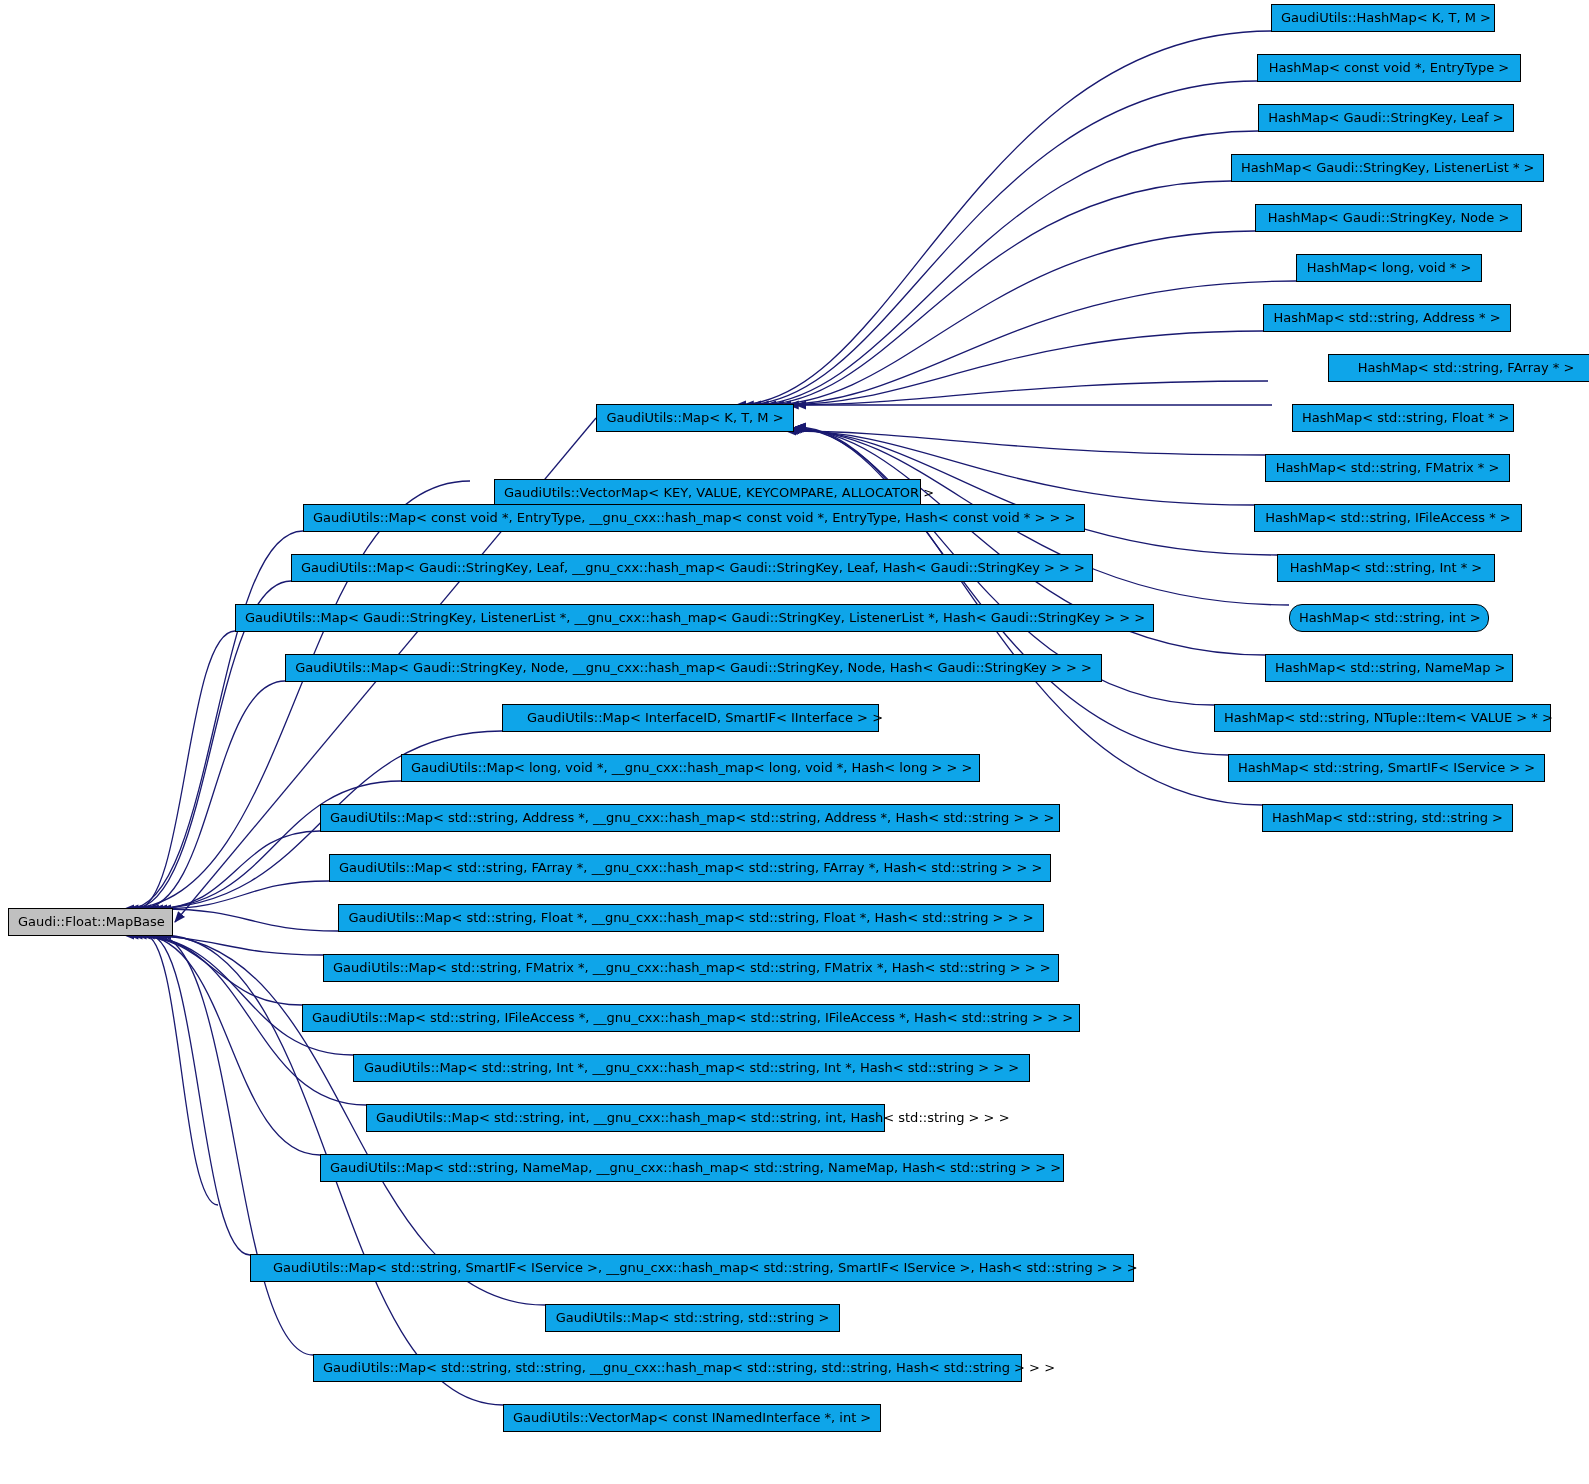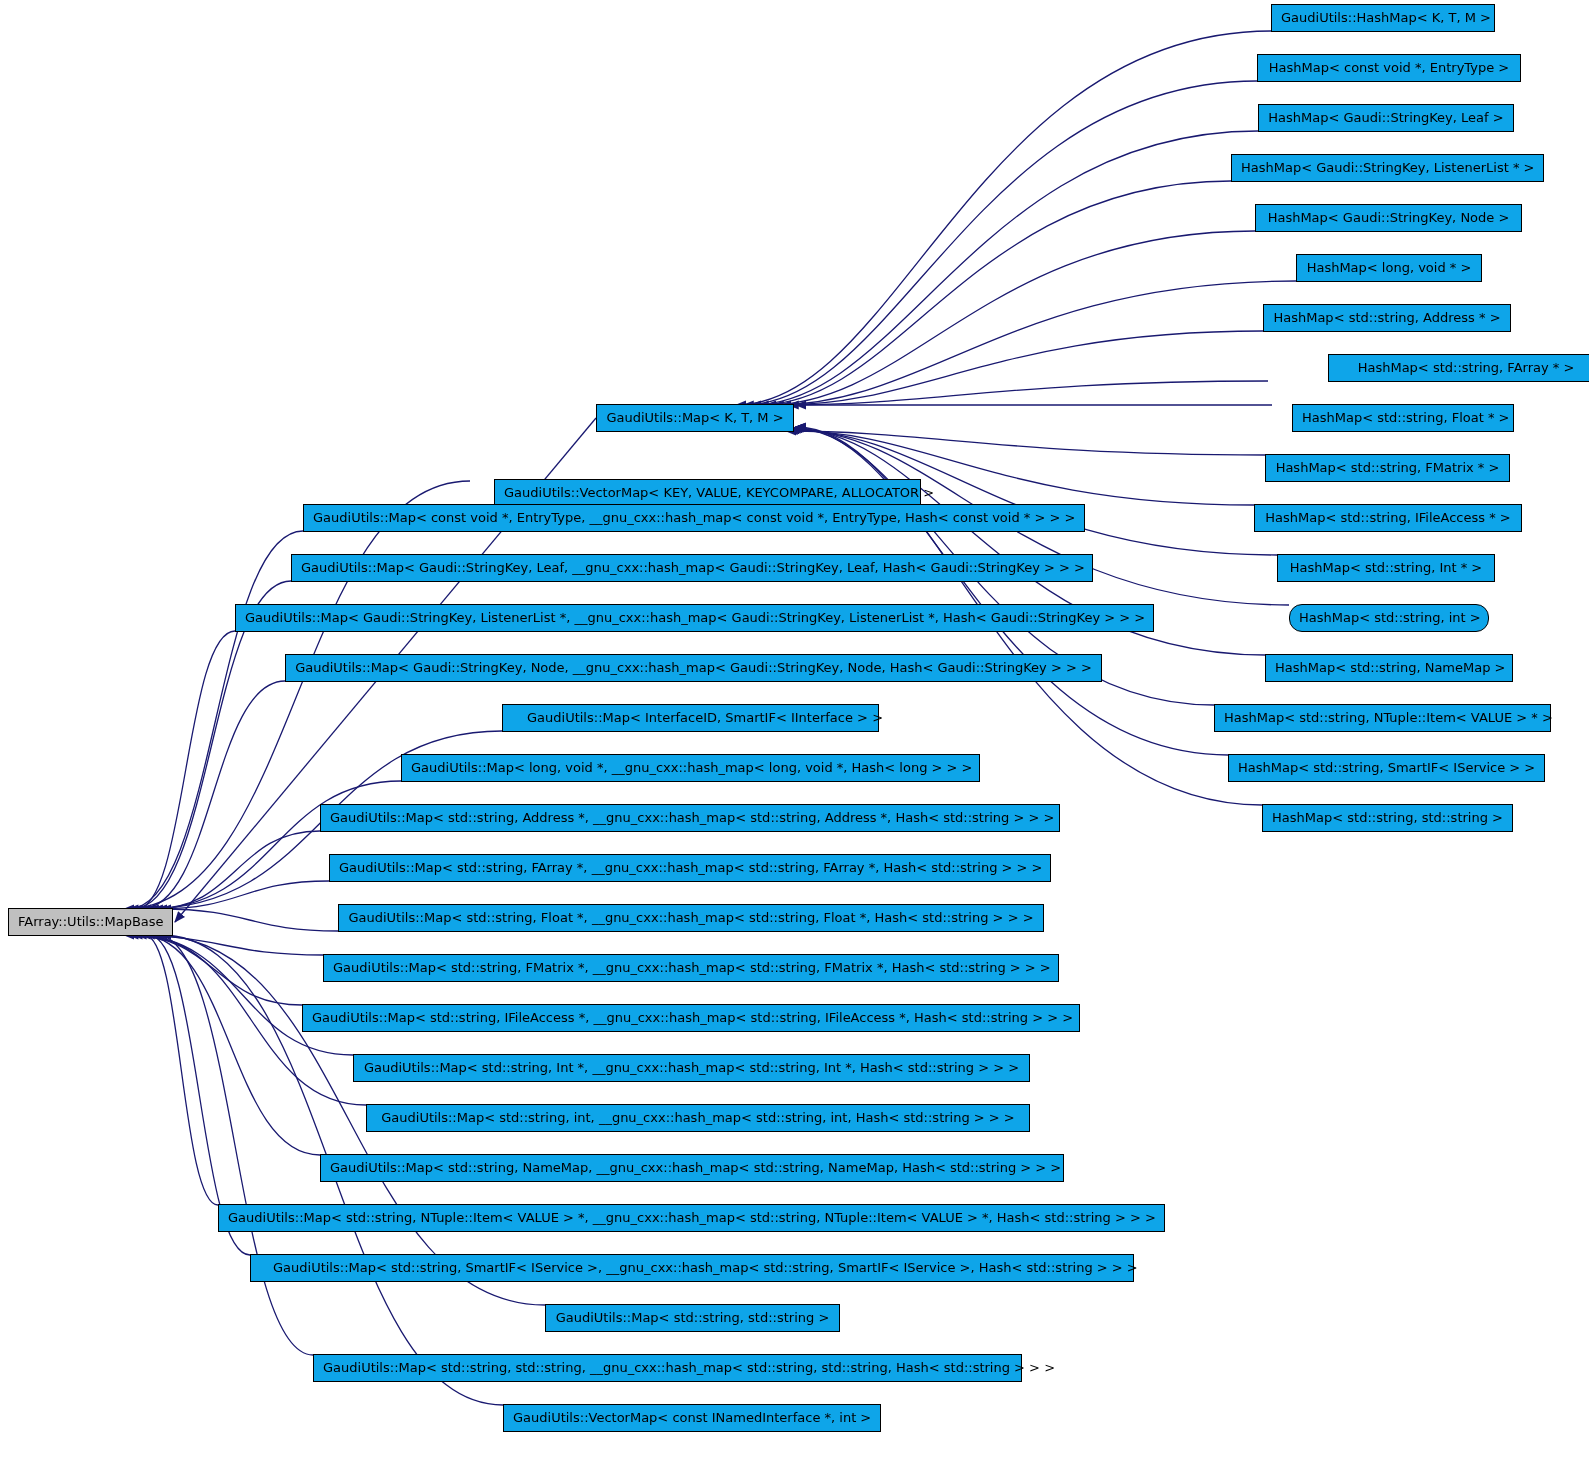--- a/index.html
+++ b/index.html
@@ -86,40 +86,39 @@
         <path d="M 1254 505 C 997.3857142857144 505 927.4 430.42857142857144 787.4285714285714 430.42857142857144" marker-end="url(#ah)"></path>
         <path d="M 1277 555 C 1008.5214285714285 555 935.3 429.85714285714283 788.8571428571429 429.85714285714283" marker-end="url(#ah)"></path>
         <path d="M 1289 605 C 1014.7071428571428 605 939.9000000000001 429.2857142857143 790.2857142857143 429.2857142857143" marker-end="url(#ah)"></path>
         <path d="M 1265 655 C 1004.6928571428571 655 933.6999999999999 428.7142857142857 791.7142857142857 428.7142857142857" marker-end="url(#ah)"></path>
         <path d="M 1214 705 C 982.5285714285714 705 919.4 428.14285714285717 793.1428571428571 428.14285714285717" marker-end="url(#ah)"></path>
         <path d="M 1228 755 C 989.6142857142856 755 924.6 427.57142857142856 794.5714285714286 427.57142857142856" marker-end="url(#ah)"></path>
         <path d="M 1262 805 C 1005.7 805 935.8 427 796 427" marker-end="url(#ah)"></path>
       </g>
   </svg>
 
-  <div class="node root" style="left:8px; top:908px; width:165px;">FArray::Utils::MapBase</div>
+  <div class="node root" style="left:8px; top:908px; width:165px;">Gaudi::Float::MapBase</div>
 
   <div class="node" style="left:596px; top:404px; width:198px;">GaudiUtils::Map&lt; K, T, M &gt;</div>
 
   <div class="node" style="left:470px;  top:479px;  width:427px;margin-left:24px;">GaudiUtils::VectorMap&lt; KEY, VALUE, KEYCOMPARE, ALLOCATOR &gt;</div>
   <div class="node" style="left:303px;  top:504px;  width:782px;">GaudiUtils::Map&lt; const void *, EntryType, __gnu_cxx::hash_map&lt; const void *, EntryType, Hash&lt; const void * &gt; &gt; &gt;</div>
   <div class="node" style="left:291px;  top:554px;  width:802px;">GaudiUtils::Map&lt; Gaudi::StringKey, Leaf, __gnu_cxx::hash_map&lt; Gaudi::StringKey, Leaf, Hash&lt; Gaudi::StringKey &gt; &gt; &gt;</div>
   <div class="node" style="left:235px;  top:604px;  width:919px;">GaudiUtils::Map&lt; Gaudi::StringKey, ListenerList *, __gnu_cxx::hash_map&lt; Gaudi::StringKey, ListenerList *, Hash&lt; Gaudi::StringKey &gt; &gt; &gt;</div>
   <div class="node" style="left:285px;  top:654px;  width:817px;">GaudiUtils::Map&lt; Gaudi::StringKey, Node, __gnu_cxx::hash_map&lt; Gaudi::StringKey, Node, Hash&lt; Gaudi::StringKey &gt; &gt; &gt;</div>
   <div class="node" style="left:502px;  top:704px;  width:377px;padding-left:24px;">GaudiUtils::Map&lt; InterfaceID, SmartIF&lt; IInterface &gt; &gt;</div>
   <div class="node" style="left:401px;  top:754px;  width:579px;">GaudiUtils::Map&lt; long, void *, __gnu_cxx::hash_map&lt; long, void *, Hash&lt; long &gt; &gt; &gt;</div>
   <div class="node" style="left:320px;  top:804px;  width:740px;">GaudiUtils::Map&lt; std::string, Address *, __gnu_cxx::hash_map&lt; std::string, Address *, Hash&lt; std::string &gt; &gt; &gt;</div>
   <div class="node" style="left:329px;  top:854px;  width:722px;">GaudiUtils::Map&lt; std::string, FArray *, __gnu_cxx::hash_map&lt; std::string, FArray *, Hash&lt; std::string &gt; &gt; &gt;</div>
   <div class="node" style="left:338px;  top:904px;  width:706px;">GaudiUtils::Map&lt; std::string, Float *, __gnu_cxx::hash_map&lt; std::string, Float *, Hash&lt; std::string &gt; &gt; &gt;</div>
   <div class="node" style="left:323px; top:954px;  width:736px;">GaudiUtils::Map&lt; std::string, FMatrix *, __gnu_cxx::hash_map&lt; std::string, FMatrix *, Hash&lt; std::string &gt; &gt; &gt;</div>
   <div class="node" style="left:302px; top:1004px; width:778px;">GaudiUtils::Map&lt; std::string, IFileAccess *, __gnu_cxx::hash_map&lt; std::string, IFileAccess *, Hash&lt; std::string &gt; &gt; &gt;</div>
   <div class="node" style="left:353px; top:1054px; width:677px;">GaudiUtils::Map&lt; std::string, Int *, __gnu_cxx::hash_map&lt; std::string, Int *, Hash&lt; std::string &gt; &gt; &gt;</div>
-  <div class="node" style="left:366px; top:1104px; width:664px;">GaudiUtils::Map&lt; std::string, int, __gnu_cxx::hash_map&lt; std::string, int, Hash&lt; std::string &gt; &gt; &gt;</div>
+  <div class="node" style="left:366px; top:1104px; width:519px;">GaudiUtils::Map&lt; std::string, int, __gnu_cxx::hash_map&lt; std::string, int, Hash&lt; std::string &gt; &gt; &gt;</div>
   <div class="node" style="left:320px; top:1154px; width:744px;">GaudiUtils::Map&lt; std::string, NameMap, __gnu_cxx::hash_map&lt; std::string, NameMap, Hash&lt; std::string &gt; &gt; &gt;</div>
-  <div class="node" style="left:218px; top:1204px; width:947px;">GaudiUtils::Map&lt; std::string, NTuple::Item&lt; VALUE &gt; *, __gnu_cxx::hash_map&lt; std::string, NTuple::Item&lt; VALUE &gt; *, Hash&lt; std::string &gt; &gt; &gt;</div>
   <div class="node" style="left:250px; top:1254px; width:884px;padding-left:22px;">GaudiUtils::Map&lt; std::string, SmartIF&lt; IService &gt;, __gnu_cxx::hash_map&lt; std::string, SmartIF&lt; IService &gt;, Hash&lt; std::string &gt; &gt; &gt;</div>
   <div class="node" style="left:545px; top:1304px; width:295px;">GaudiUtils::Map&lt; std::string, std::string &gt;</div>
   <div class="node" style="left:313px; top:1354px; width:709px;">GaudiUtils::Map&lt; std::string, std::string, __gnu_cxx::hash_map&lt; std::string, std::string, Hash&lt; std::string &gt; &gt; &gt;</div>
   <div class="node" style="left:503px; top:1404px; width:378px;">GaudiUtils::VectorMap&lt; const INamedInterface *, int &gt;</div>
 
   <div class="node" style="left:1271px; top:4px;   width:224px;">GaudiUtils::HashMap&lt; K, T, M &gt;</div>
   <div class="node" style="left:1257px; top:54px;  width:264px;">HashMap&lt; const void *, EntryType &gt;</div>
   <div class="node" style="left:1258px; top:104px; width:256px;">HashMap&lt; Gaudi::StringKey, Leaf &gt;</div>
   <div class="node" style="left:1231px; top:154px; width:313px;">HashMap&lt; Gaudi::StringKey, ListenerList * &gt;</div>
   <div class="node" style="left:1255px; top:204px; width:267px;">HashMap&lt; Gaudi::StringKey, Node &gt;</div>

